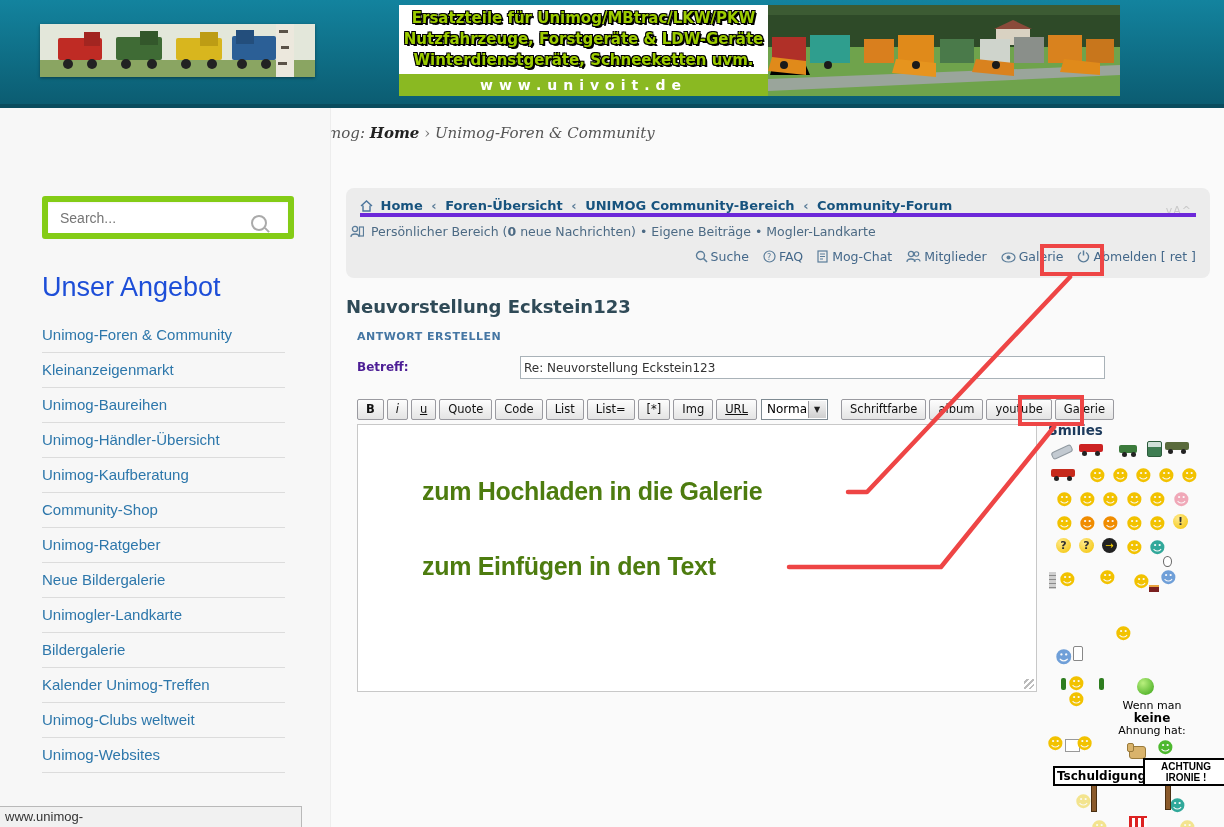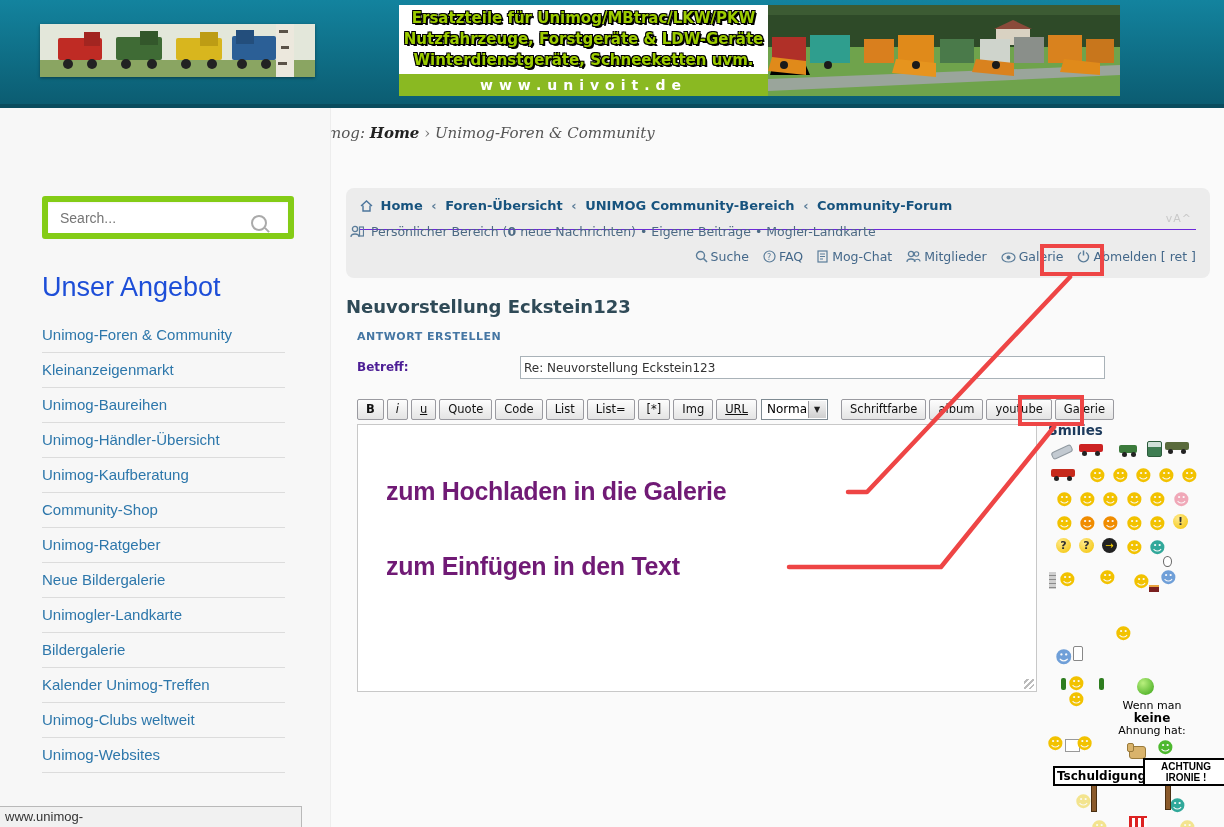--- a/index.html
+++ b/index.html
@@ -31,48 +31,48 @@
   #searchbox input{border:0;outline:0;background:transparent;width:200px;height:27px;margin:1px 0 0 10px;
     font-size:14px;color:#555;font-family:"Liberation Sans",sans-serif;}
   .mag{width:12px;height:12px;border:2px solid #aaa;border-radius:50%;display:inline-block;position:relative;}
   .mag::after{content:"";position:absolute;width:6px;height:2px;background:#aaa;transform:rotate(45deg);right:-5px;bottom:-2px;}
   #sidehead{left:42px;top:272px;font-size:27px;color:#1d4ed8;font-family:"Liberation Sans",sans-serif;font-weight:400;}
   #sidemenu{left:42px;top:318px;width:243px;font-family:"Liberation Sans",sans-serif;}
   #sidemenu .mitem{display:block;color:#2d77ab;font-size:15px;padding:8px 0 9px 0;border-bottom:1px solid #dcdcdc;}
 
   
   #forumbox{left:346px;top:188px;width:864px;height:90px;background:#ececec;border-radius:8px;font-size:13px;}
-  #fb-line1{left:14px;top:10px;width:836px;padding-bottom:16px;border-bottom:1px solid #6d28d9;color:#17537e;font-weight:bold;}
+  #fb-line1{left:14px;top:10px;width:836px;padding-bottom:0;border-bottom:4px solid #6d28d9;color:#17537e;font-weight:bold;}
   #fb-line1 a{color:#17537e;}
   #fb-line1 .sep{color:#5c7d99;padding:0 4px;font-weight:bold;}
   #fb-line2{left:4px;top:36px;color:#4c6a84;font-size:12.5px;}
   #fb-line3{left:14px;top:61px;width:836px;text-align:right;color:#44688a;font-size:12.5px;}
   #fb-line3 a{color:#44688a;margin-left:10px;}
   .navico{display:inline-block;vertical-align:-2px;margin-right:3px;}
-  #fontsize{right:18px;top:24px;position:absolute;color:#c9c9c9;font-size:11px;letter-spacing:1px;}
+  #fontsize{right:18px;top:16px;position:absolute;color:#c9c9c9;font-size:11px;letter-spacing:1px;}
 
   
   #pagetitle{left:346px;top:296px;font-size:18px;font-weight:bold;color:#2f4a57;}
   #panelhead{left:357px;top:330px;font-size:11px;font-weight:bold;letter-spacing:.5px;color:#4576a3;}
   #subjlabel{left:357px;top:360px;font-size:12px;font-weight:bold;color:#4c1d95;}
   #subjinput{left:520px;top:356px;width:577px;height:19px;border:1px solid #a9b2b8;background:#fff;
     font-size:12px;color:#333;padding:1px 3px;font-family:"DejaVu Sans",sans-serif;}
   #toolbar{left:357px;top:399px;width:760px;display:flex;align-items:flex-start;}
   .tbtn{height:21px;line-height:19px;font-size:11.5px;padding:0 8px;margin-right:3px;background:linear-gradient(#fdfdfd,#e4e4e4);
     border:1px solid #9a9aa0;border-radius:2px;color:#111;font-family:"DejaVu Sans",sans-serif;cursor:pointer;white-space:nowrap;}
   .tbtn.b{font-weight:bold;}.tbtn.i{font-style:italic;}.tbtn.u,.tbtn.url{text-decoration:underline;}
   #fontsel{width:91px;height:21px;border:1px solid #7e8a92;background:#fff;margin:0 2px 0 1px;position:relative;
     font-size:12px;line-height:19px;padding-left:5px;box-sizing:border-box;cursor:pointer;}
   #fontsel .arrow{position:absolute;right:1px;top:1px;width:17px;height:17px;background:linear-gradient(#f4f4f4,#cfcfcf);
     border-left:1px solid #9a9aa0;text-align:center;font-size:8px;line-height:17px;color:#222;}
   .tbgap{width:16px;}
   #editor{left:357px;top:424px;width:678px;height:266px;background:#fff;border:1px solid #c8c8c8;}
   #resize{right:2px;bottom:2px;position:absolute;width:10px;height:10px;
     background:repeating-linear-gradient(135deg,transparent 0 2px,#bbb 2px 4px);cursor:nwse-resize;}
-  .anno{position:absolute;font-family:"Liberation Sans",sans-serif;font-weight:bold;font-size:25px;color:#701a75;letter-spacing:-0.3px;}
+  .anno{position:absolute;font-family:"Liberation Sans",sans-serif;font-weight:bold;font-size:25px;color:#4d7c0f;letter-spacing:-0.3px;margin-left:36px;}
 
   
   #smilies{left:1045px;top:420px;width:172px;height:407px;}
   #smhead{left:3px;top:2px;font-size:13.5px;font-weight:bold;color:#1c3a5c;position:absolute;}
   .sm{position:absolute;display:inline-block;}
   .t-face::before{content:"☻";font-family:"DejaVu Sans",sans-serif;font-size:16px;line-height:1;}
   .c-y::before{color:#f2c200;} .c-pink::before{color:#f0a8b8;} .c-org::before{color:#f08c00;}
   .c-grn2::before{color:#4db82e;} .c-teal::before{color:#31a89a;}
   .c-pale::before{color:#f3e48f;}
   .t-q,.t-ex{width:15px;height:15px;border-radius:50%;background:radial-gradient(circle at 35% 30%,#ffe98a,#f2c200);

